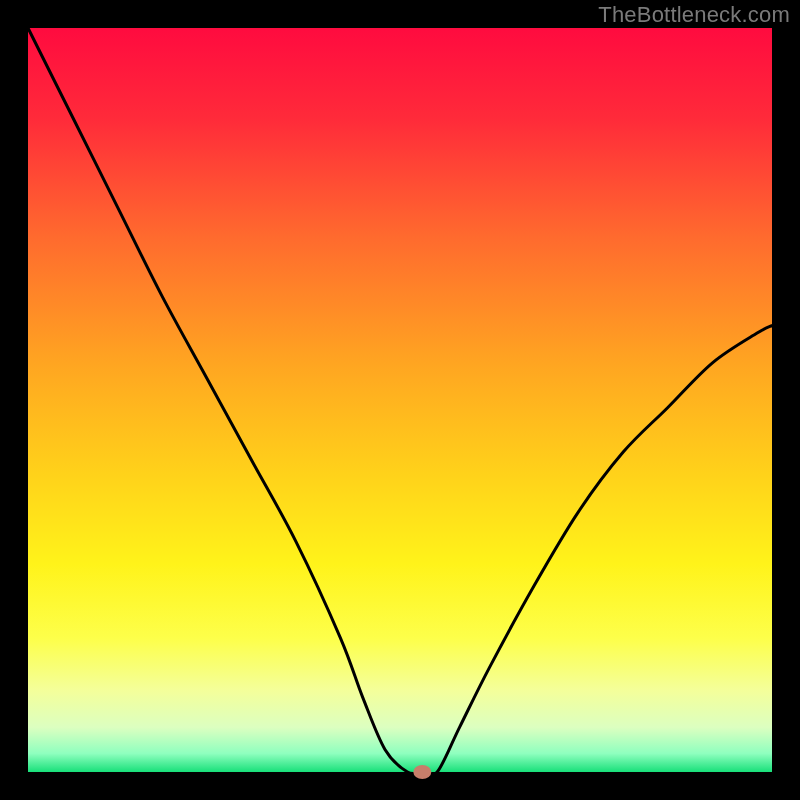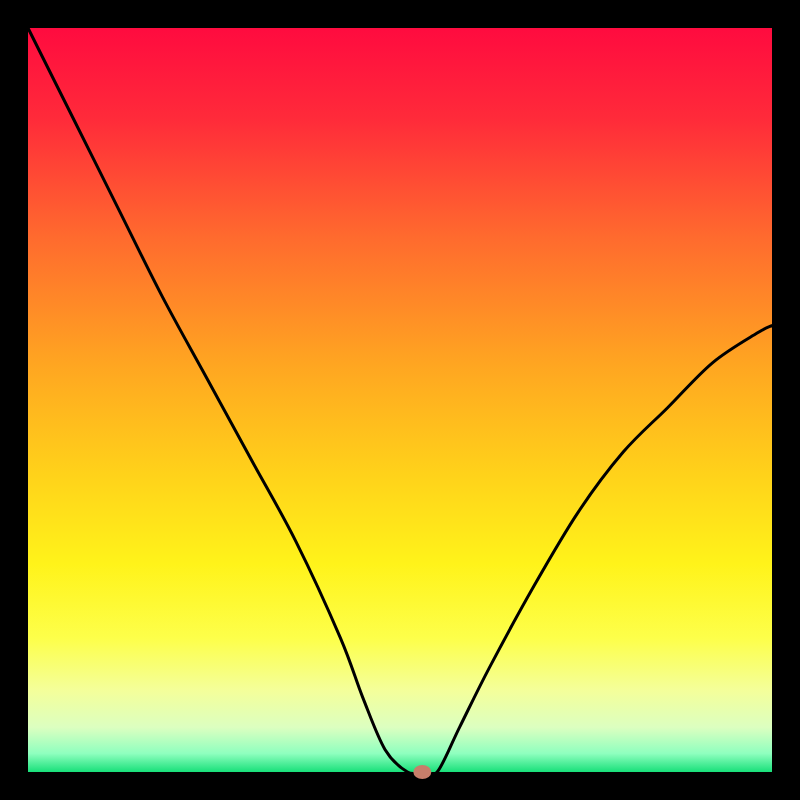--- a/index.html
+++ b/index.html
@@ -30,20 +30,21 @@
   svg {
     position: absolute;
     top: 0;
     left: 0;
   }
 </style>
 </head>
 <body>
 
 <div class="container">
+  <div class="watermark">TheBottleneck.com</div>
   <svg id="chart-svg" width="800" height="800" viewBox="0 0 800 800">
     <defs>
       <linearGradient id="bg-grad" x1="0" y1="0" x2="0" y2="1">
           <stop offset="0%" stop-color="#ff0b3f"></stop>
           <stop offset="12%" stop-color="#ff2a3a"></stop>
           <stop offset="28.000000000000004%" stop-color="#ff6a2e"></stop>
           <stop offset="45%" stop-color="#ffa521"></stop>
           <stop offset="60%" stop-color="#ffd21a"></stop>
           <stop offset="72%" stop-color="#fff31a"></stop>
           <stop offset="82%" stop-color="#fdff4a"></stop>

